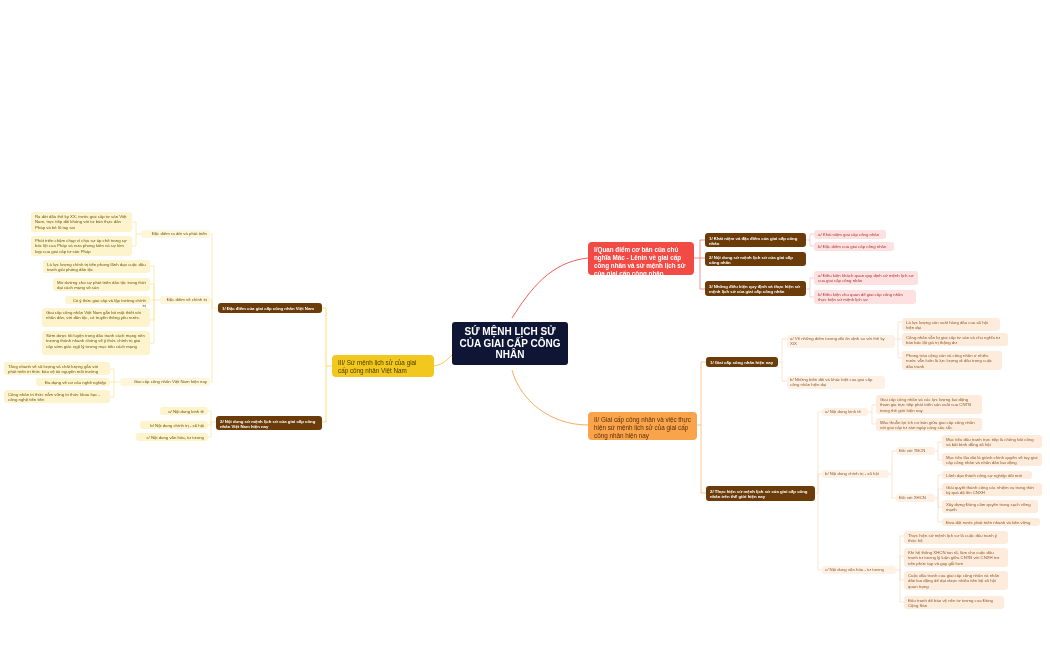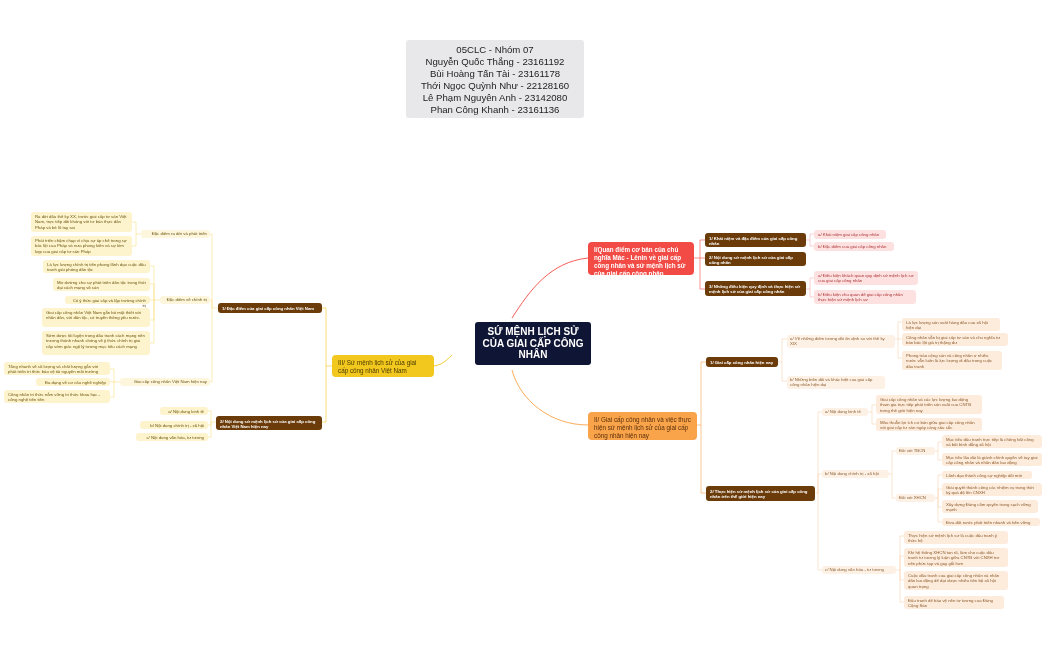--- a/index.html
+++ b/index.html
@@ -91,30 +91,22 @@
       <path d="M154,300 V343 H150"></path>
       <path d="M120,382 H114 V369 H110"></path>
       <path d="M114,382 H110"></path>
       <path d="M114,382 V397 H110"></path>
       <path d="M216,422 H211 V411 H208"></path>
       <path d="M211,422 V425 H208"></path>
       <path d="M211,422 V437 H208"></path>
     </g>
   </svg>
 
-  <div class="info-box">
-    <div>05CLC - Nhóm 07</div>
-    <div>Nguyễn Quốc Thắng - 23161192</div>
-    <div>Bùi Hoàng Tấn Tài - 23161178</div>
-    <div>Thới Ngọc Quỳnh Như - 22128160</div>
-    <div>Lê Phạm Nguyên Anh - 23142080</div>
-    <div>Phan Công Khanh - 23161136</div>
-  </div>
 
-  <div class="node root" style="left:475px;top:322px;width:116px;height:43px;">SỨ MỆNH LỊCH SỬ CỦA GIAI CẤP CÔNG NHÂN</div>
+  <div class="node root" style="left:452px;top:322px;width:116px;height:43px;">SỨ MỆNH LỊCH SỬ CỦA GIAI CẤP CÔNG NHÂN</div>
 
   <div class="node main-red" style="left:588px;top:242px;width:106px;height:33px;">I/Quan điểm cơ bản của chủ nghĩa Mác - Lênin về giai cấp công nhân và sứ mệnh lịch sử của giai cấp công nhân</div>
   <div class="node sub-brown" style="left:705px;top:233px;width:101px;height:14px;">1/ Khái niệm và đặc điểm của giai cấp công nhân</div>
   <div class="node sub-brown" style="left:705px;top:252px;width:101px;height:14px;">2/ Nội dung sứ mệnh lịch sử của giai cấp công nhân</div>
   <div class="node sub-brown" style="left:705px;top:281px;width:101px;height:15px;">3/ Những điều kiện quy định và thực hiện sứ mệnh lịch sử của giai cấp công nhân</div>
   <div class="node leaf-pink" style="left:814px;top:230px;width:72px;height:9px;">a/ Khái niệm giai cấp công nhân</div>
   <div class="node leaf-pink" style="left:814px;top:242px;width:80px;height:9px;">b/ Đặc điểm của giai cấp công nhân</div>
   <div class="node leaf-pink" style="left:814px;top:271px;width:104px;height:14px;">a/ Điều kiện khách quan quy định sứ mệnh lịch sử của giai cấp công nhân</div>
   <div class="node leaf-pink" style="left:814px;top:290px;width:102px;height:14px;">b/ Điều kiện chủ quan để giai cấp công nhân thực hiện sứ mệnh lịch sử</div>
 

